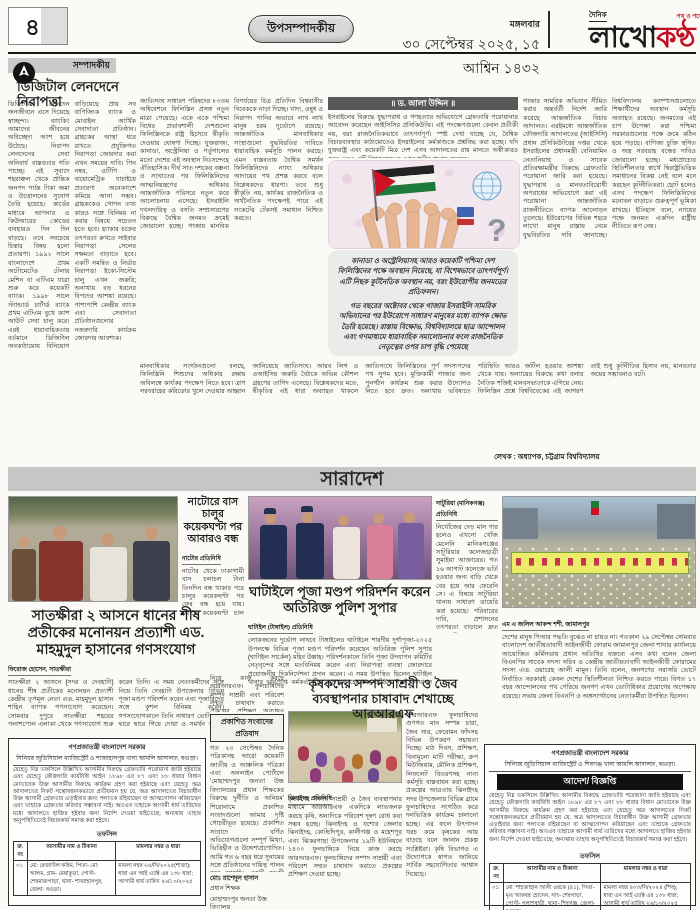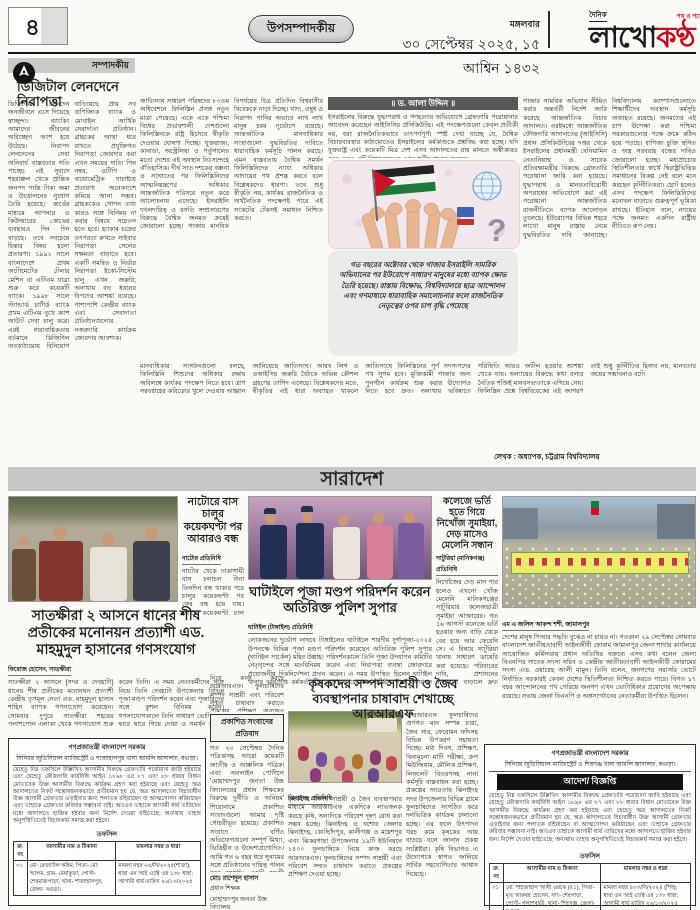--- a/index.html
+++ b/index.html
@@ -21,21 +21,21 @@
   .dateline{font-size:14px;margin-top:1px;}
   .vline{left:548px;top:11px;width:2px;height:37px;background:#2a2a2a;}
   .logo{left:589px;top:9px;width:140px;height:42px;}
   .logo-row{display:flex;justify-content:space-between;align-items:flex-end;}
   .logo-pre{font-size:7px;font-weight:bold;border-bottom:1px solid #222;}
   .logo-tag{font-size:6px;color:#c00f22;font-weight:bold;}
   .logo-main{font-size:29px;font-weight:800;letter-spacing:-1px;line-height:1.05;}
   .logo-red{color:#c00f22;}
   .toprule{left:8px;top:52px;width:688px;height:0;border-top:2.5px solid #171717;}
   
-  .ed-bar{left:8px;top:58px;width:127px;height:15px;background:#c9c9c9;font-size:8.8px;font-weight:bold;
+  .ed-bar{left:8px;top:58px;width:108px;height:15px;background:#c9c9c9;font-size:8.8px;font-weight:bold;
           text-align:right;line-height:15px;padding-right:6px;box-sizing:border-box;}
   .ed-nib{left:12px;top:61px;width:24px;height:24px;}
   .ed-head{left:17px;top:79px;width:128px;font-size:13.2px;font-weight:bold;line-height:1.15;}
   .ed-body{left:8px;top:100px;width:128px;height:358px;overflow:hidden;}
   
   .m-head{left:140px;top:54px;width:556px;font-size:27px;font-weight:800;text-align:center;letter-spacing:-0.5px;}
   .m-left{left:140px;top:97px;width:183px;height:262px;overflow:hidden;}
   .m-authorbar{left:328px;top:97px;width:190px;height:13px;background:#585858;color:#fff;font-size:8.2px;
                font-weight:bold;text-align:center;line-height:13px;}
   .m-intro{left:328px;top:113px;width:190px;height:45px;overflow:hidden;}
@@ -175,20 +175,21 @@
         <line x1="146" y1="18" x2="170" y2="18" stroke="#6fa3cc" stroke-width="0.7"></line>
         <line x1="146" y1="32" x2="170" y2="32" stroke="#6fa3cc" stroke-width="0.7"></line>
       </g>
       <rect x="128" y="46" width="17" height="10" rx="1" fill="#3f63b5"></rect>
       <rect x="128" y="58" width="17" height="6" rx="1" fill="#c43333"></rect>
       <text x="158" y="80" font-size="32" font-weight="bold" fill="#8d939e">?</text>
     </svg>
   </div>
 
   <div class="abs m-caption">
+    <div>কানাডা ও অস্ট্রেলিয়াসহ আরও কয়েকটি পশ্চিমা দেশ ফিলিস্তিনের পক্ষে অবস্থান নিয়েছে, যা বিশেষভাবে তাৎপর্যপূর্ণ। এটি নিছক কূটনৈতিক অবস্থান নয়, বরং ইউরোপীয় জনমতের প্রতিফলন।</div>
     <div style="margin-top:4px;">গত বছরের অক্টোবর থেকে গাজায় ইসরাইলি সামরিক অভিযানের পর ইউরোপে সাধারণ মানুষের মধ্যে ব্যাপক ক্ষোভ তৈরি হয়েছে। রাস্তায় বিক্ষোভ, বিশ্ববিদ্যালয়ে ছাত্র আন্দোলন এবং গণমাধ্যমে ধারাবাহিক সমালোচনার ফলে রাজনৈতিক নেতৃত্বের ওপর চাপ বৃদ্ধি পেয়েছে</div>
   </div>
 
   <div class="abs m-right tiny cols2">গাজার সামরিক অভিযান সীমিত করার অন্তর্বর্তী নির্দেশ জারি করেছে আন্তর্জাতিক বিচার আদালত। এরইমধ্যে আন্তর্জাতিক ফৌজদারি আদালতের (আইসিসি) প্রধান প্রসিকিউটরের দপ্তর থেকে ইসরাইলের প্রধানমন্ত্রী বেনিয়ামিন নেতানিয়াহু ও সাবেক প্রতিরক্ষামন্ত্রীর বিরুদ্ধে গ্রেফতারি পরোয়ানা জারি করা হয়েছে। যুদ্ধাপরাধ ও মানবতাবিরোধী অপরাধের অভিযোগে করা এই পরোয়ানা আন্তর্জাতিক রাজনীতিতে ব্যাপক আলোড়ন তুলেছে। ইউরোপের বিভিন্ন শহরে লাখো মানুষ রাস্তায় নেমে যুদ্ধবিরতির দাবি জানাচ্ছে। বিশ্ববিদ্যালয় ক্যাম্পাসগুলোতে শিক্ষার্থীদের অবস্থান কর্মসূচি অব্যাহত রয়েছে। জনমতের এই চাপ উপেক্ষা করা পশ্চিমা সরকারগুলোর পক্ষে ক্রমে কঠিন হয়ে পড়ছে। বাণিজ্য চুক্তি স্থগিত ও অস্ত্র সরবরাহ বন্ধের দাবিও জোরালো হচ্ছে। মধ্যপ্রাচ্যের স্থিতিশীলতার স্বার্থে দ্বিরাষ্ট্রভিত্তিক সমাধানের বিকল্প নেই বলে মনে করছেন কূটনীতিকরা। ছোট হলেও এসব পদক্ষেপ ফিলিস্তিনিদের মনোবল বাড়াতে গুরুত্বপূর্ণ ভূমিকা রাখছে। ইতিহাস বলে, ন্যায়ের পক্ষে জনমত একদিন রাষ্ট্রীয় নীতিতে রূপ নেয়।</div>
   <div class="abs m-bottom tiny cols5">মানবাধিকার সংগঠনগুলো বলছে, ফিলিস্তিনি শিশুদের অধিকার রক্ষায় অবিলম্বে কার্যকর পদক্ষেপ নিতে হবে। ত্রাণ সরবরাহের করিডোর খুলে দেওয়ার আহ্বান জানিয়েছে জাতিসংঘ। আরব লিগ ও ওআইসির জরুরি বৈঠকে অভিন্ন কৌশল গ্রহণের তাগিদ এসেছে। বিশ্লেষকদের মতে, স্বীকৃতির এই ধারা অব্যাহত থাকলে জাতিসংঘে ফিলিস্তিনের পূর্ণ সদস্যপদের পথ সুগম হবে। মুক্তিকামী গাজার জন্য পুনর্গঠন কার্যক্রম শুরু করার উদ্যোগও নিতে হবে দ্রুত। অন্যথায় ভবিষ্যতে পরিস্থিতি আরও জটিল হওয়ার আশঙ্কা থেকে যায়। অন্যায়ের বিরুদ্ধে কথা বলার নৈতিক শক্তিই মানবসভ্যতাকে এগিয়ে নেয়। ফিলিস্তিন প্রশ্নে বিশ্ববিবেকের এই জাগরণ তাই শুধু কূটনীতির হিসাব নয়, মানবতার জয়ের সম্ভাবনাও বটে।</div>
   <div class="abs m-credit">লেখক : অধ্যাপক, চট্টগ্রাম বিশ্ববিদ্যালয়</div>
 
   <div class="abs sd-bar">
     <span class="sd-title">সারাদেশ</span>
   </div>
@@ -238,21 +239,20 @@
     <div class="tiny" style="height:48px;overflow:hidden;">নাটোর থেকে ঢাকাগামী বাস চলাচল টানা তিনদিন বন্ধ থাকার পরে চালুর কয়েকঘণ্টা পর ফের বন্ধ হয়ে যায়। ভোরে কয়েকঘণ্টা চালু থাকার পর শ্রমিকদের দুই পক্ষের বিরোধে আবারও বাস বন্ধ করে দেওয়া হয়। এতে চরম দুর্ভোগে পড়েন যাত্রীরা। প্রশাসনের হস্তক্ষেপে সমঝোতার চেষ্টা চললেও রাত পর্যন্ত সুরাহা হয়নি।</div>
   </div>
 
   <div class="abs ghatail">
     <div class="a-head">ঘাটাইলে পূজা মণ্ডপ পরিদর্শন করেন অতিরিক্ত পুলিশ সুপার</div>
     <div class="byline">ঘাটাইল (টাঙ্গাইল) প্রতিনিধি</div>
     <div class="tiny" style="height:48px;overflow:hidden;">লোকজনের দুর্ভোগ লাঘবে টাঙ্গাইলের ঘাটাইলে শারদীয় দুর্গাপূজা-২০২৫ উপলক্ষে বিভিন্ন পূজা মণ্ডপ পরিদর্শন করেছেন অতিরিক্ত পুলিশ সুপার (ঘাটাইল সার্কেল) মহিব উল্লাহ। পরিদর্শনকালে তিনি পূজা উদযাপন কমিটির নেতৃবৃন্দের সঙ্গে মতবিনিময় করেন এবং নিরাপত্তা ব্যবস্থা জোরদারে প্রয়োজনীয় দিকনির্দেশনা প্রদান করেন। এ সময় উপস্থিত ছিলেন ঘাটাইল থানার ভারপ্রাপ্ত কর্মকর্তা মীর মোশারফ হোসেন, ঘাটাইল পূজা উদযাপন পরিষদের সভাপতি অহন্ত মিত্র মল্লসহ পুলিশের ঊর্ধ্বতন কর্মকর্তারা ও ইলেকট্রনিক মিডিয়ার সাংবাদিকগণ।</div>
   </div>
 
   <div class="abs sumaiya">
-    <div class="a-head">কলেজে ভর্তি হতে গিয়ে নিখোঁজ সুমাইয়া, দেড় মাসেও মেলেনি সন্ধান</div>
     <div class="byline">সাটুরিয়া (মানিকগঞ্জ) প্রতিনিধি</div>
     <div class="tiny" style="height:110px;overflow:hidden;">নিখোঁজের দেড় মাস পার হলেও এখনো খোঁজ মেলেনি মানিকগঞ্জের সাটুরিয়ার কলেজছাত্রী সুমাইয়া আক্তারের। গত ১৬ আগস্ট কলেজে ভর্তি হওয়ার জন্য বাড়ি থেকে বের হয়ে আর ফেরেনি সে। এ বিষয়ে সাটুরিয়া থানায় সাধারণ ডায়েরি করা হয়েছে। পরিবারের দাবি, প্রশাসনের তৎপরতা বাড়ালে দ্রুত সন্ধান মিলবে বলে আশা তাদের।</div>
   </div>
 
   <div class="abs jamalpur">
     <div class="byline">এম এ জলিল আকন্দ শশী, জামালপুর</div>
     <div class="tiny" style="height:78px;overflow:hidden;">দেশের মানুষ পিআর পদ্ধতি বুঝেও না চায়ও না। গতকাল ২৯ সেপ্টেম্বর সোমবার বাংলাদেশ জাতীয়তাবাদী আইনজীবী ফোরাম জামালপুর জেলা শাখার কার্যালয়ে আয়োজিত কর্মিসভায় প্রধান অতিথির বক্তব্যে এসব কথা বলেন জেলা বিএনপির সাবেক সদস্য সচিব ও কেন্দ্রীয় জাতীয়তাবাদী আইনজীবী ফোরামের সদস্য এড. ওয়ারেছ আলী মামুন। তিনি বলেন, জনগণের সরাসরি ভোটে নির্বাচিত সরকারই কেবল দেশের স্থিতিশীলতা নিশ্চিত করতে পারে। বিগত ১৭ বছর আন্দোলনের পথ পেরিয়ে জনগণ এখন ভোটাধিকার প্রয়োগের অপেক্ষায় রয়েছে। সভায় জেলা বিএনপি ও অঙ্গসংগঠনের নেতাকর্মীরা উপস্থিত ছিলেন।</div>
   </div>
 
   <div class="abs satkhira">

